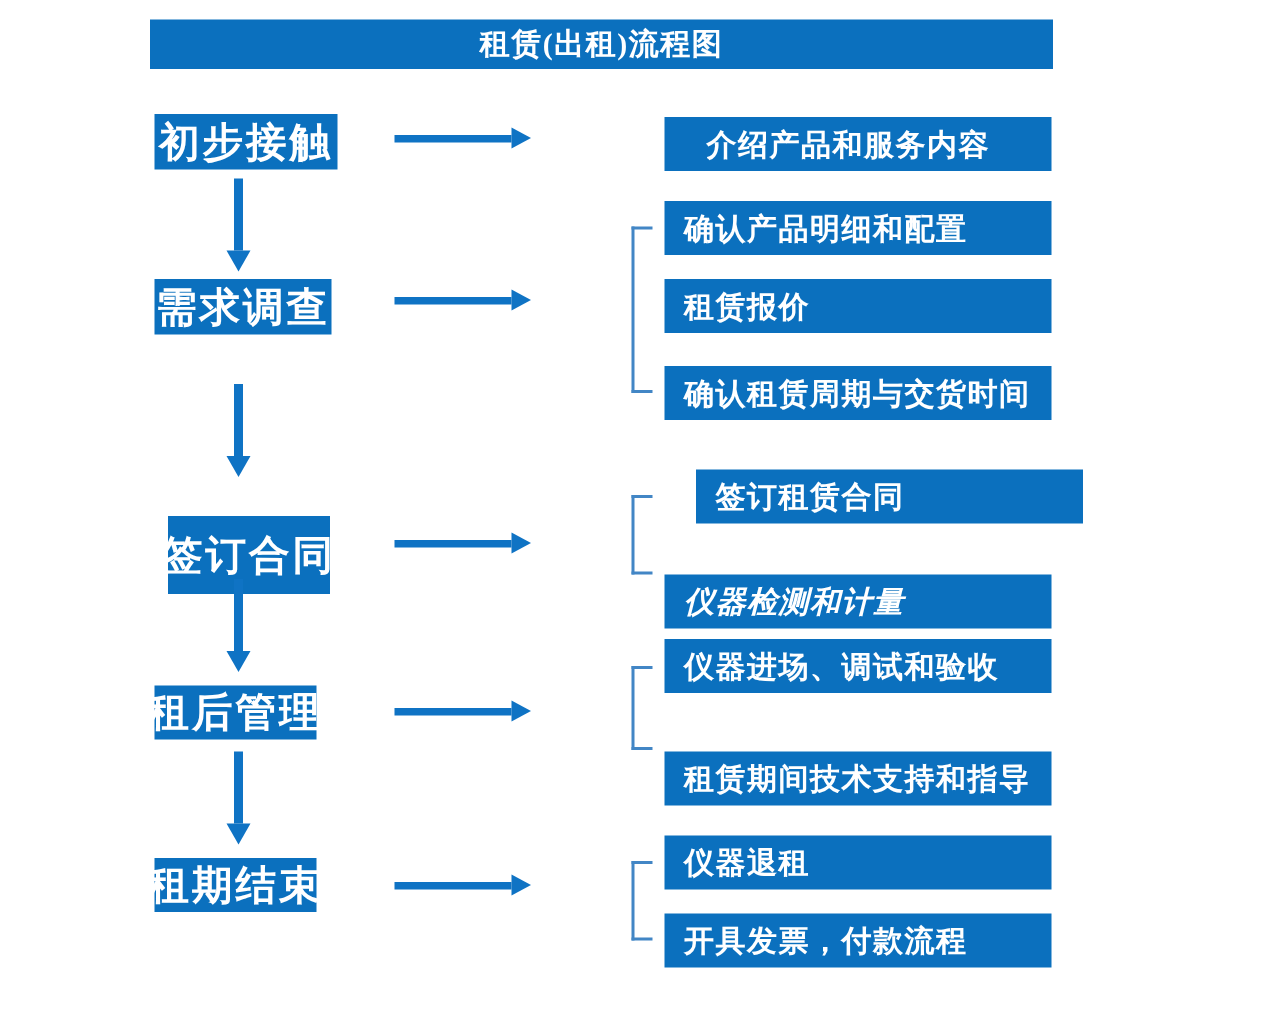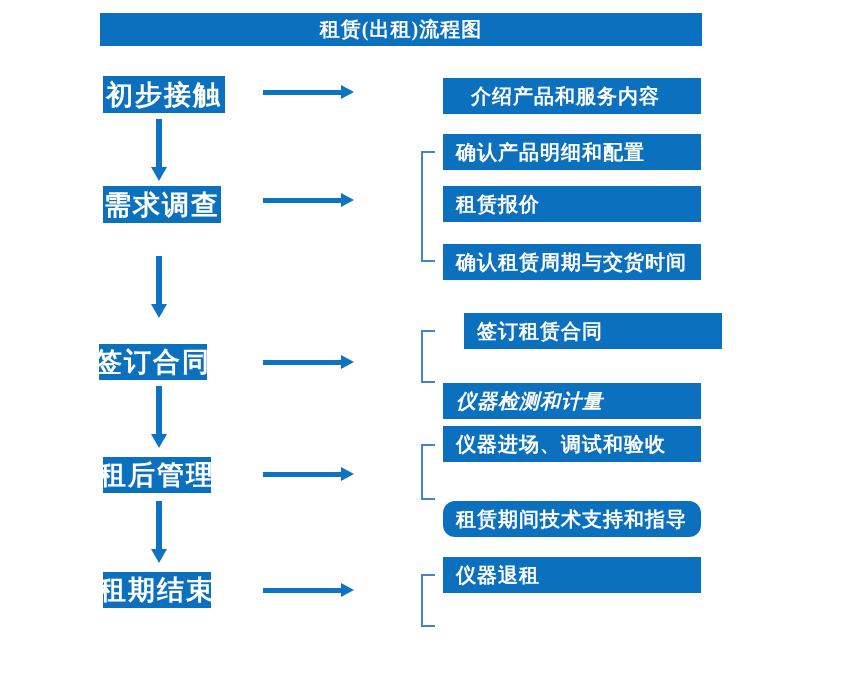--- a/index.html
+++ b/index.html
@@ -70,21 +70,21 @@
 </style>
 </head>
 <body>
 
 <div class="canvas">
 
   <div class="titlebar">租赁(出租)流程图</div>
 
   <div class="step-box" style="left:103px;top:76px;width:122px;height:37px;">初步接触</div>
   <div class="step-box" style="left:103px;top:186px;width:118px;height:37px;">需求调查</div>
-  <div class="step-box" style="left:99px;top:344px;width:108px;height:36px;">签订合同</div>
+  <div class="step-box" style="left:112px;top:344px;width:108px;height:52px;">签订合同</div>
   <div class="step-box" style="left:103px;top:457px;width:108px;height:36px;">租后管理</div>
   <div class="step-box" style="left:103px;top:572px;width:108px;height:36px;">租期结束</div>
 
   <div class="v-arrow" style="top:119px;height:62px;">
     <div class="shaft"></div>
     <div class="head"></div>
   </div>
   <div class="v-arrow" style="top:256px;height:62px;">
     <div class="shaft"></div>
     <div class="head"></div>
@@ -127,17 +127,18 @@
   <div class="out-box" style="top:78px;padding-left:28px;">介绍产品和服务内容</div>
 
   <div class="out-box" style="top:134px;">确认产品明细和配置</div>
   <div class="out-box" style="top:186px;">租赁报价</div>
   <div class="out-box" style="top:244px;">确认租赁周期与交货时间</div>
 
   <div class="out-box" style="top:313px;margin-left:21px;">签订租赁合同</div>
   <div class="out-box" style="top:383px;font-style:italic;">仪器检测和计量</div>
 
   <div class="out-box" style="top:426px;">仪器进场、调试和验收</div>
-  <div class="out-box" style="top:501px;border-radius:12px;">租赁期间技术支持和指导</div>
+  <div class="out-box" style="top:501px;">租赁期间技术支持和指导</div>
 
   <div class="out-box" style="top:557px;">仪器退租</div>
+  <div class="out-box" style="top:609px;">开具发票，付款流程</div>
 
 </div>
 
 </body></html>

